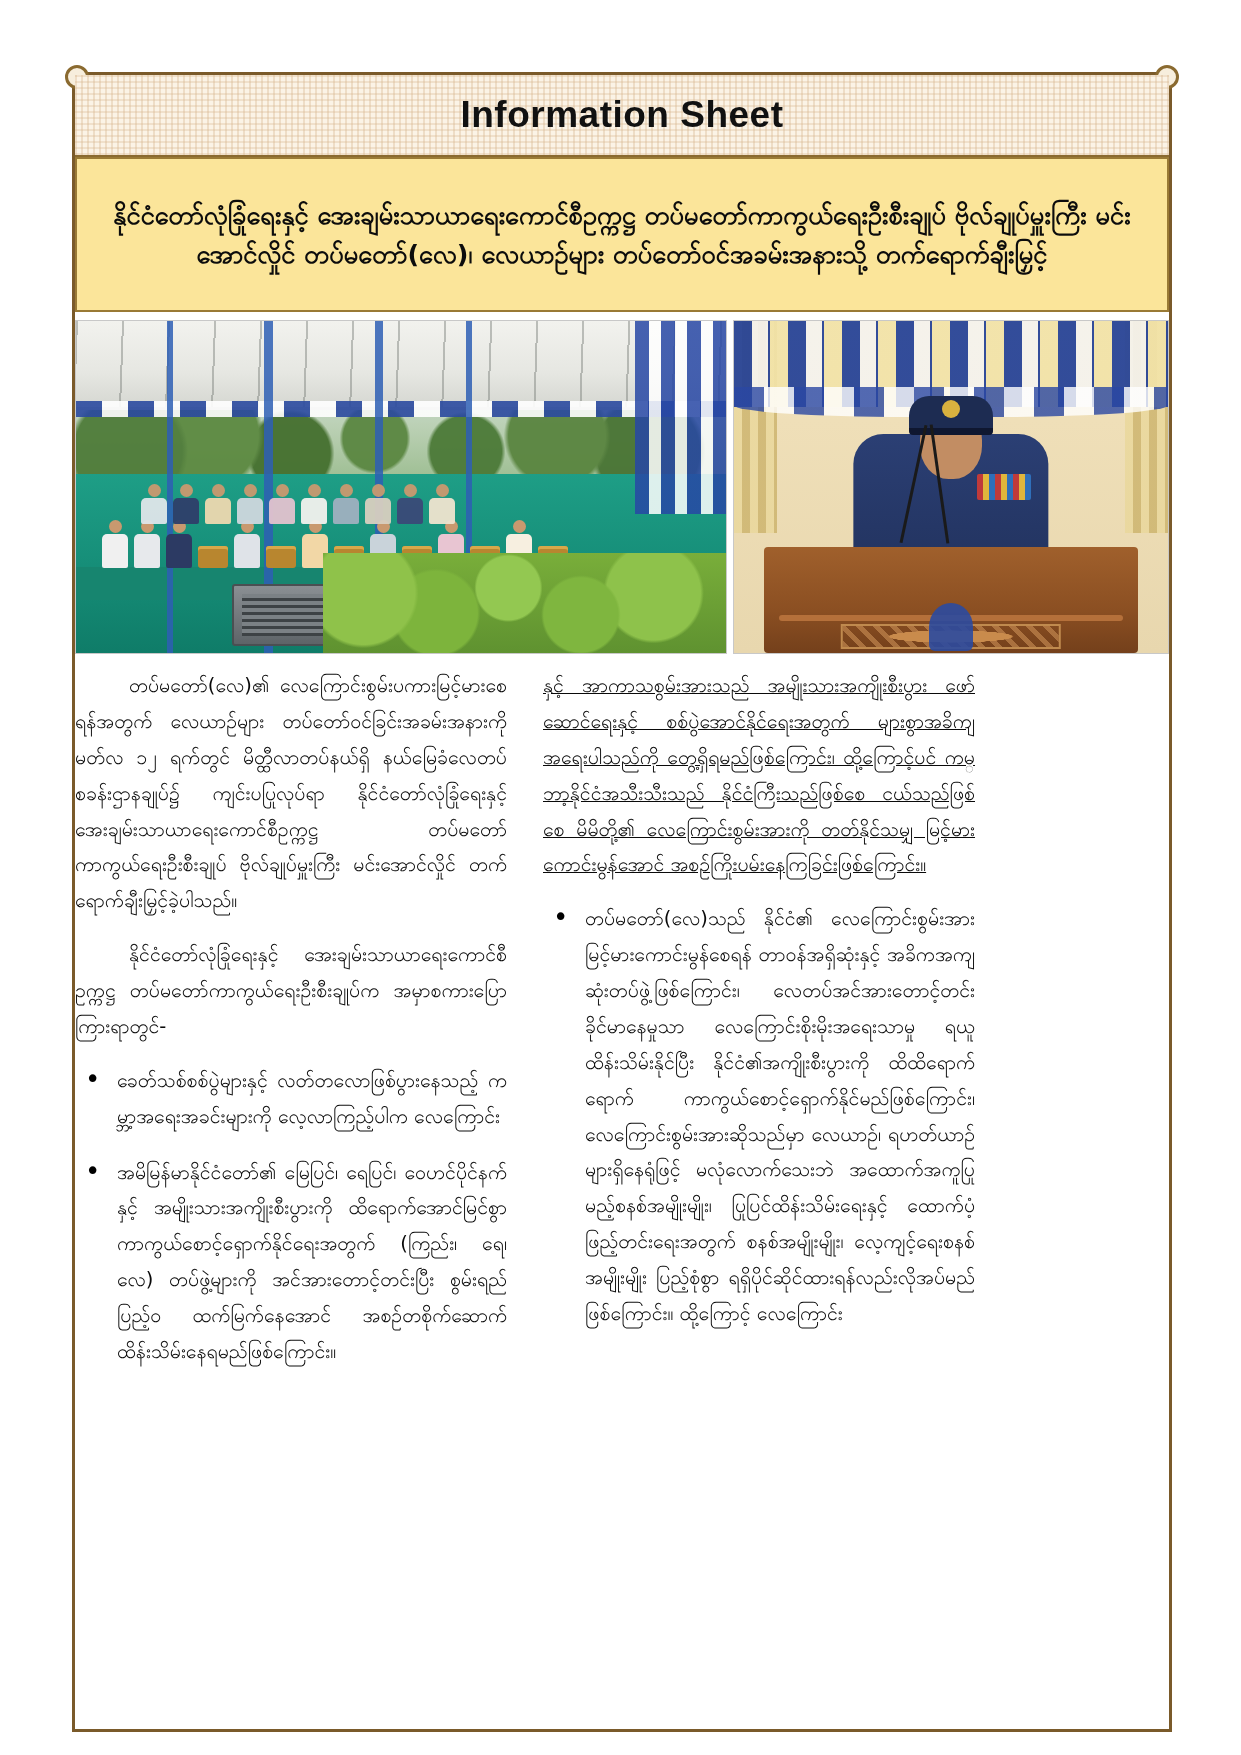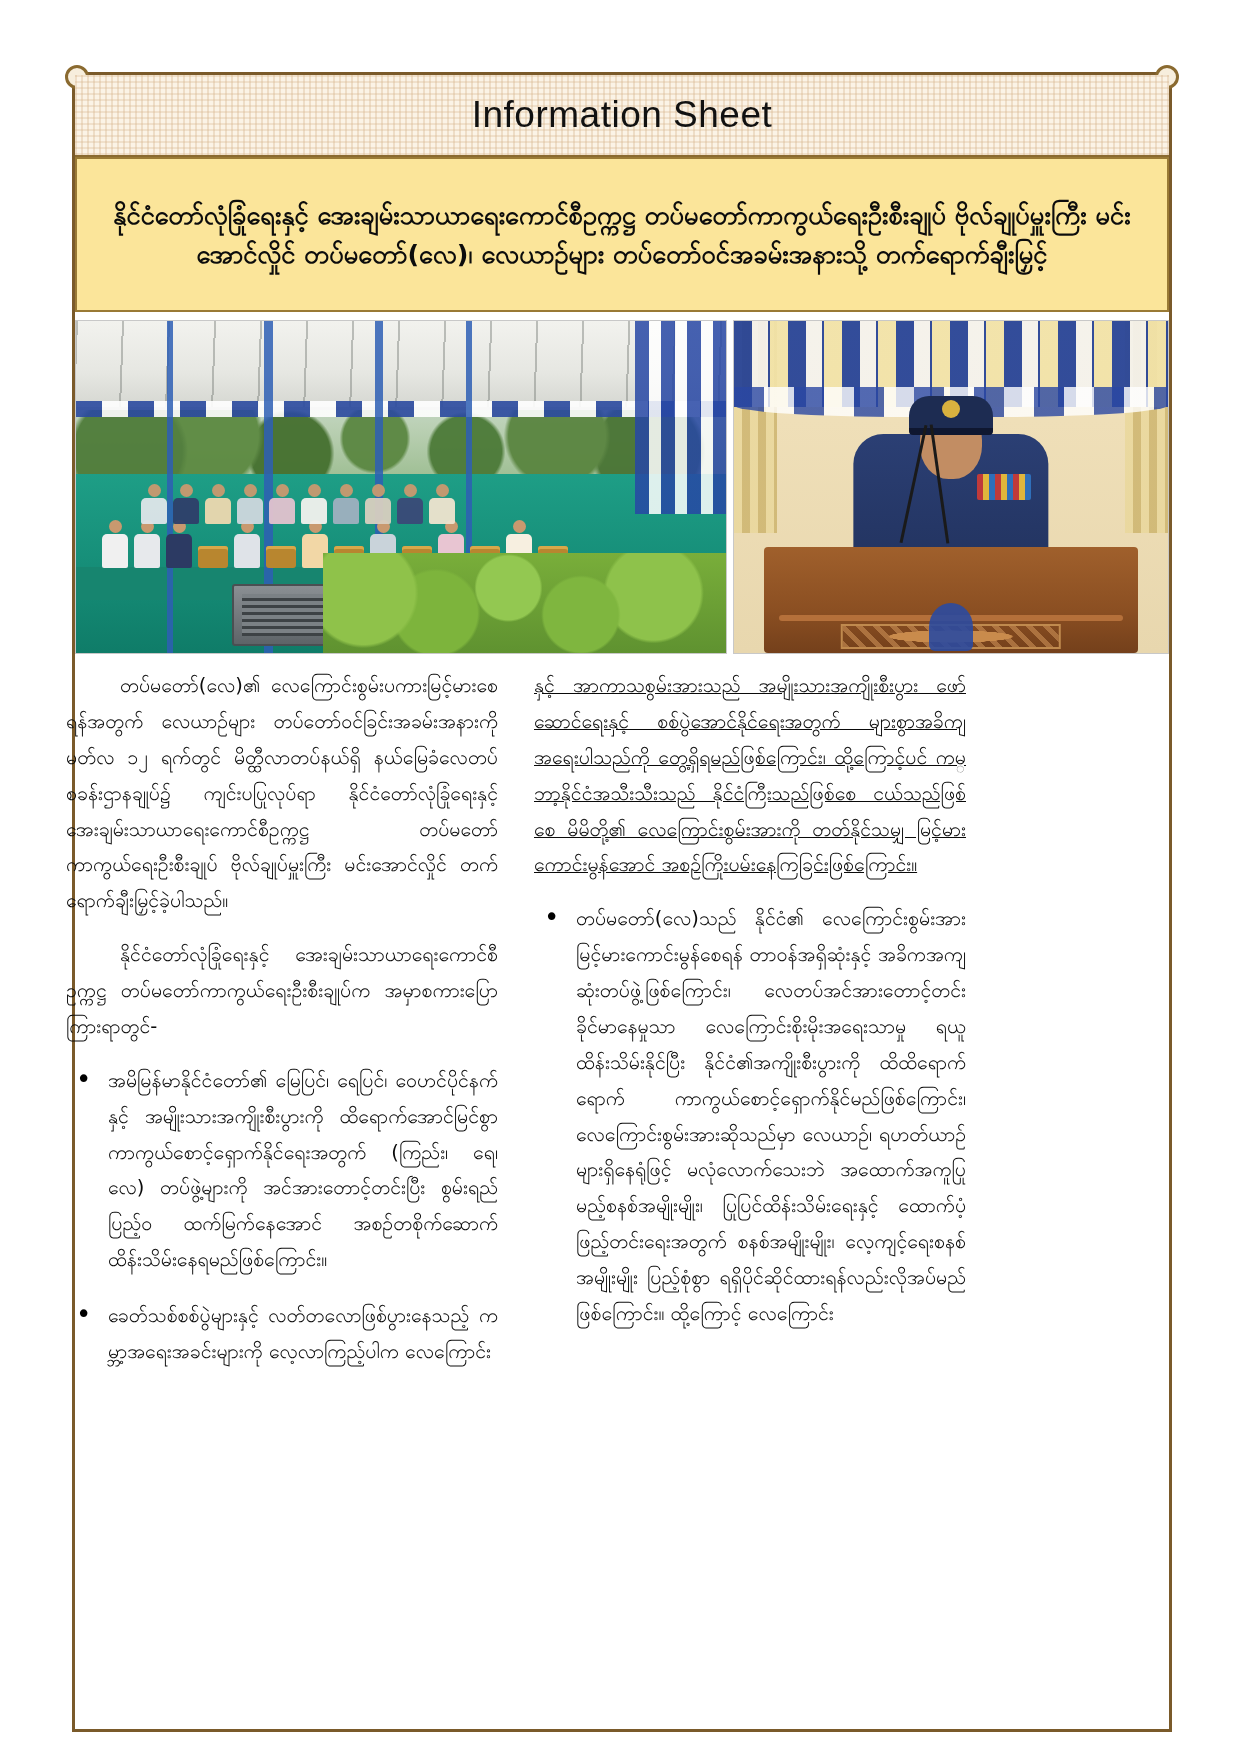--- a/index.html
+++ b/index.html
@@ -53,21 +53,21 @@
       repeating-linear-gradient(0deg, rgba(214,180,140,0.30) 0px, rgba(214,180,140,0.30) 2px, rgba(255,255,255,0) 2px, rgba(255,255,255,0) 6px),
       #fbf3e6;
     border-bottom: 2px solid #8a6a30;
     box-sizing: border-box;
     display: flex;
     align-items: center;
     justify-content: center;
   }
   .header-title {
     font-size: 37px;
-    font-weight: normal;
+    font-weight: bold;
     color: #111111;
     letter-spacing: 0.5px;
   }
   
   .headline-box {
     position: absolute;
     left: 75px;
     top: 157px;
     width: 1094px;
     height: 155px;
@@ -279,21 +279,21 @@
   .p2-seal {
     position: absolute; left: 50%; transform: translateX(-50%);
     bottom: 2%; width: 44px; height: 48px;
     background: #2b4aa0; border-radius: 50% 50% 6px 6px;
     opacity: 0.9;
   }
 
   
   .body-cols {
     position: absolute;
-    left: 66px;
+    left: 75px;
     top: 668px;
     width: 900px;
     height: 1050px;
     display: flex;
     gap: 36px;
   }
   .col { width: 529px; }
   .mm {
     font-family: "DejaVu Sans", sans-serif;
     font-size: 19.5px;
@@ -463,24 +463,24 @@
 
   </div>
 
   <div class="body-cols">
 
     <div class="col mm">
       <p class="para">တပ်မတော်(လေ)၏ လေကြောင်းစွမ်းပကားမြင့်မားစေရန်အတွက် လေယာဉ်များ တပ်တော်ဝင်ခြင်းအခမ်းအနားကို မတ်လ ၁၂ ရက်တွင် မိတ္ထီလာတပ်နယ်ရှိ နယ်မြေခံလေတပ်စခန်းဌာနချုပ်၌ ကျင်းပပြုလုပ်ရာ နိုင်ငံတော်လုံခြုံရေးနှင့်အေးချမ်းသာယာရေးကောင်စီဥက္ကဋ္ဌ တပ်မတော်ကာကွယ်ရေးဦးစီးချုပ် ဗိုလ်ချုပ်မှူးကြီး မင်းအောင်လှိုင် တက်ရောက်ချီးမြှင့်ခဲ့ပါသည်။</p>
       <p class="para">နိုင်ငံတော်လုံခြုံရေးနှင့် အေးချမ်းသာယာရေးကောင်စီဥက္ကဋ္ဌ တပ်မတော်ကာကွယ်ရေးဦးစီးချုပ်က အမှာစကားပြောကြားရာတွင်-</p>
       <ul class="bullet-list">
         <li class="bullet-item">
-          <span class="bullet-text">အမိမြန်မာနိုင်ငံတော်၏ မြေပြင်၊ ရေပြင်၊ ဝေဟင်ပိုင်နက်နှင့် အမျိုးသားအကျိုးစီးပွားကို ထိရောက်အောင်မြင်စွာ ကာကွယ်စောင့်ရှောက်နိုင်ရေးအတွက် (ကြည်း၊ ရေ၊ လေ) တပ်ဖွဲ့များကို အင်အားတောင့်တင်းပြီး စွမ်းရည်ပြည့်ဝ ထက်မြက်နေအောင် အစဉ်တစိုက်ဆောက် ထိန်းသိမ်းနေရမည်ဖြစ်ကြောင်း။</span>
+          <span class="bullet-text">ခေတ်သစ်စစ်ပွဲများနှင့် လတ်တလောဖြစ်ပွားနေသည့် ကမ္ဘာ့အရေးအခင်းများကို လေ့လာကြည့်ပါက လေကြောင်း</span>
         </li>
         <li class="bullet-item">
-          <span class="bullet-text">ခေတ်သစ်စစ်ပွဲများနှင့် လတ်တလောဖြစ်ပွားနေသည့် ကမ္ဘာ့အရေးအခင်းများကို လေ့လာကြည့်ပါက လေကြောင်း</span>
+          <span class="bullet-text">အမိမြန်မာနိုင်ငံတော်၏ မြေပြင်၊ ရေပြင်၊ ဝေဟင်ပိုင်နက်နှင့် အမျိုးသားအကျိုးစီးပွားကို ထိရောက်အောင်မြင်စွာ ကာကွယ်စောင့်ရှောက်နိုင်ရေးအတွက် (ကြည်း၊ ရေ၊ လေ) တပ်ဖွဲ့များကို အင်အားတောင့်တင်းပြီး စွမ်းရည်ပြည့်ဝ ထက်မြက်နေအောင် အစဉ်တစိုက်ဆောက် ထိန်းသိမ်းနေရမည်ဖြစ်ကြောင်း။</span>
         </li>
       </ul>
     </div>
 
     <div class="col mm">
       <p class="para no-indent">နှင့် အာကာသစွမ်းအားသည် အမျိုးသားအကျိုးစီးပွား ဖော်ဆောင်ရေးနှင့် စစ်ပွဲအောင်နိုင်ရေးအတွက် များစွာအခိကျအရေးပါသည်ကို တွေ့ရှိရမည်ဖြစ်ကြောင်း၊ ထို့ကြောင့်ပင် ကမ္ဘာ့နိုင်ငံအသီးသီးသည် နိုင်ငံကြီးသည်ဖြစ်စေ ငယ်သည်ဖြစ်စေ မိမိတို့၏ လေကြောင်းစွမ်းအားကို တတ်နိုင်သမျှ မြင့်မားကောင်းမွန်အောင် အစဉ်ကြိုးပမ်းနေကြခြင်းဖြစ်ကြောင်း။</p>
       <ul class="bullet-list">
         <li class="bullet-item">
           <span class="bullet-text">တပ်မတော်(လေ)သည် နိုင်ငံ၏ လေကြောင်းစွမ်းအားမြင့်မားကောင်းမွန်စေရန် တာဝန်အရှိဆုံးနှင့် အခိကအကျဆုံးတပ်ဖွဲ့ဖြစ်ကြောင်း၊ လေတပ်အင်အားတောင့်တင်းခိုင်မာနေမှုသာ လေကြောင်းစိုးမိုးအရေးသာမှု ရယူထိန်းသိမ်းနိုင်ပြီး နိုင်ငံ၏အကျိုးစီးပွားကို ထိထိရောက်ရောက် ကာကွယ်စောင့်ရှောက်နိုင်မည်ဖြစ်ကြောင်း၊ လေကြောင်းစွမ်းအားဆိုသည်မှာ လေယာဉ်၊ ရဟတ်ယာဉ်များရှိနေရုံဖြင့် မလုံလောက်သေးဘဲ အထောက်အကူပြုမည့်စနစ်အမျိုးမျိုး၊ ပြုပြင်ထိန်းသိမ်းရေးနှင့် ထောက်ပံ့ဖြည့်တင်းရေးအတွက် စနစ်အမျိုးမျိုး၊ လေ့ကျင့်ရေးစနစ်အမျိုးမျိုး ပြည့်စုံစွာ ရရှိပိုင်ဆိုင်ထားရန်လည်းလိုအပ်မည်ဖြစ်ကြောင်း။ ထို့ကြောင့် လေကြောင်း</span>
         </li>

